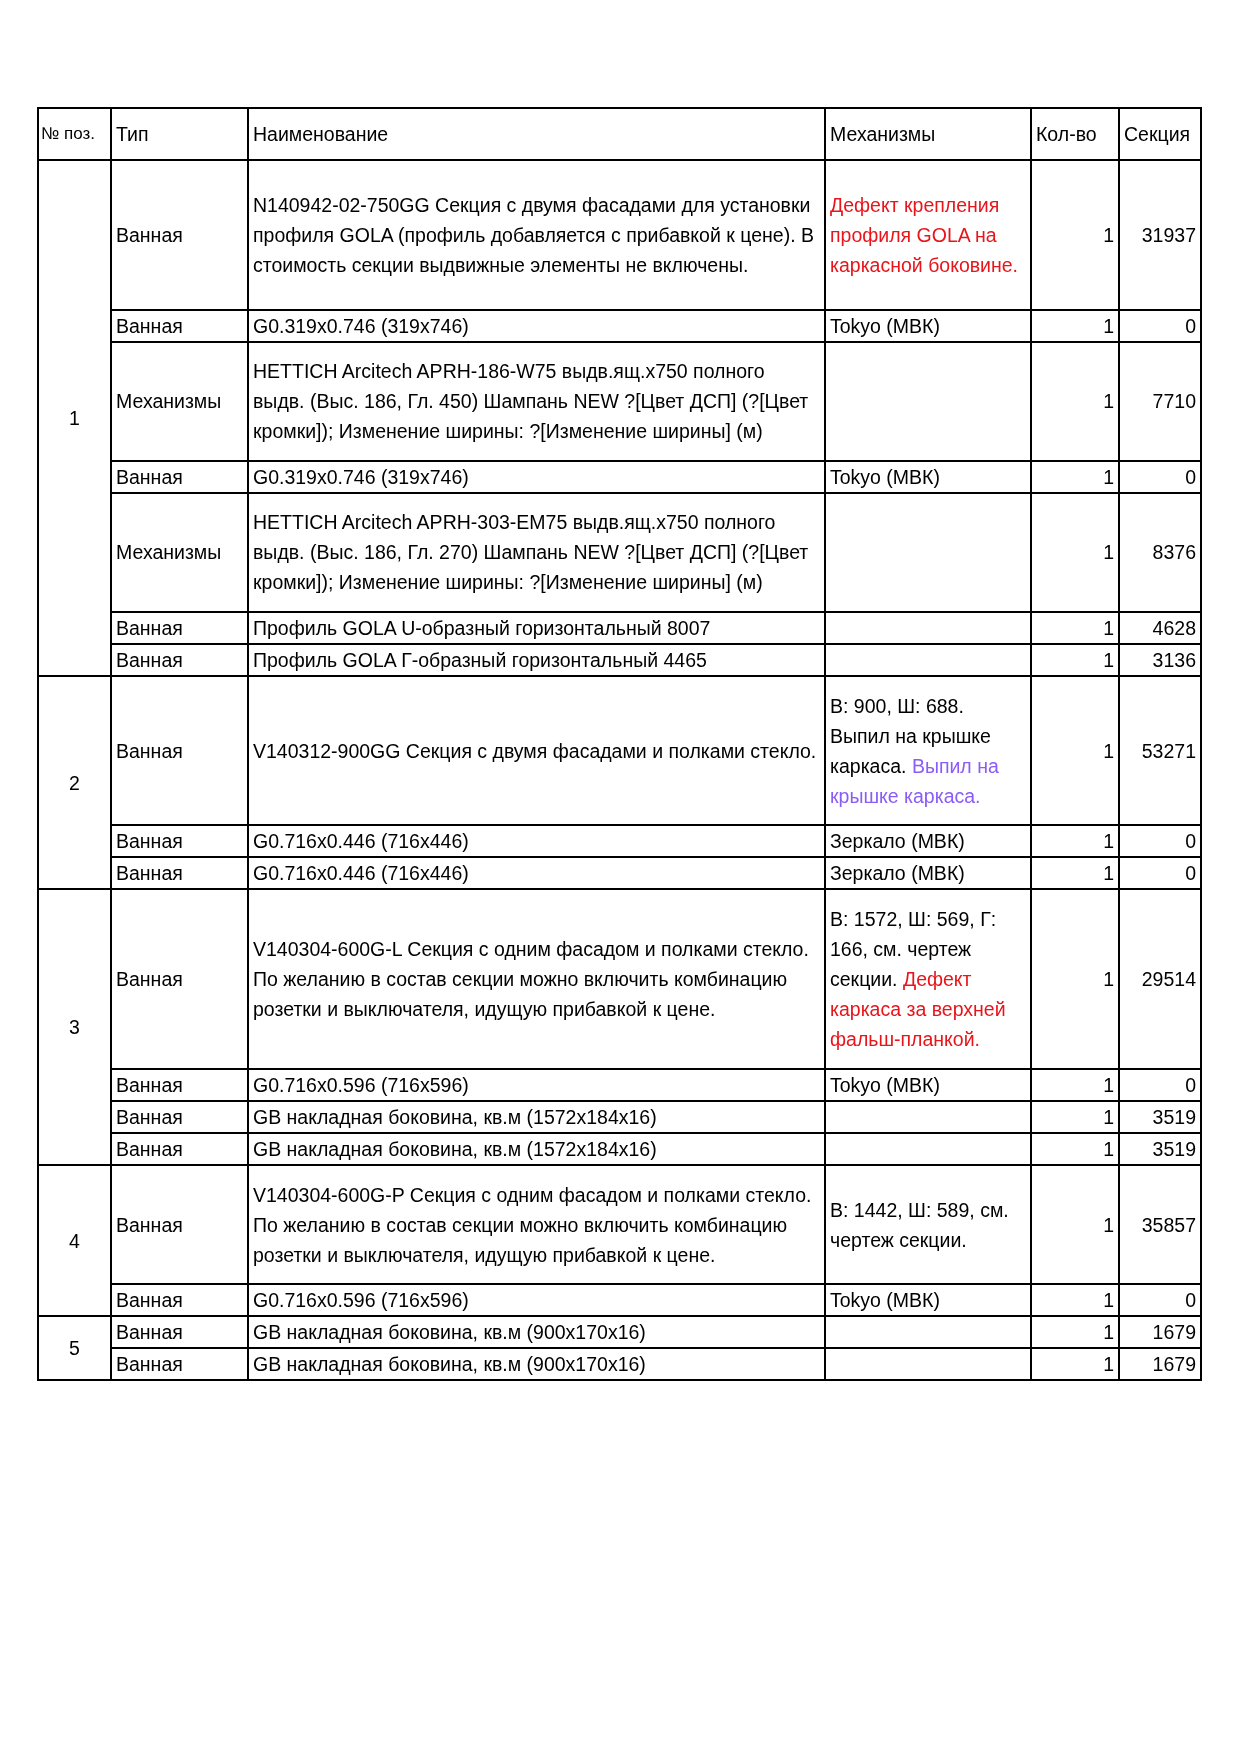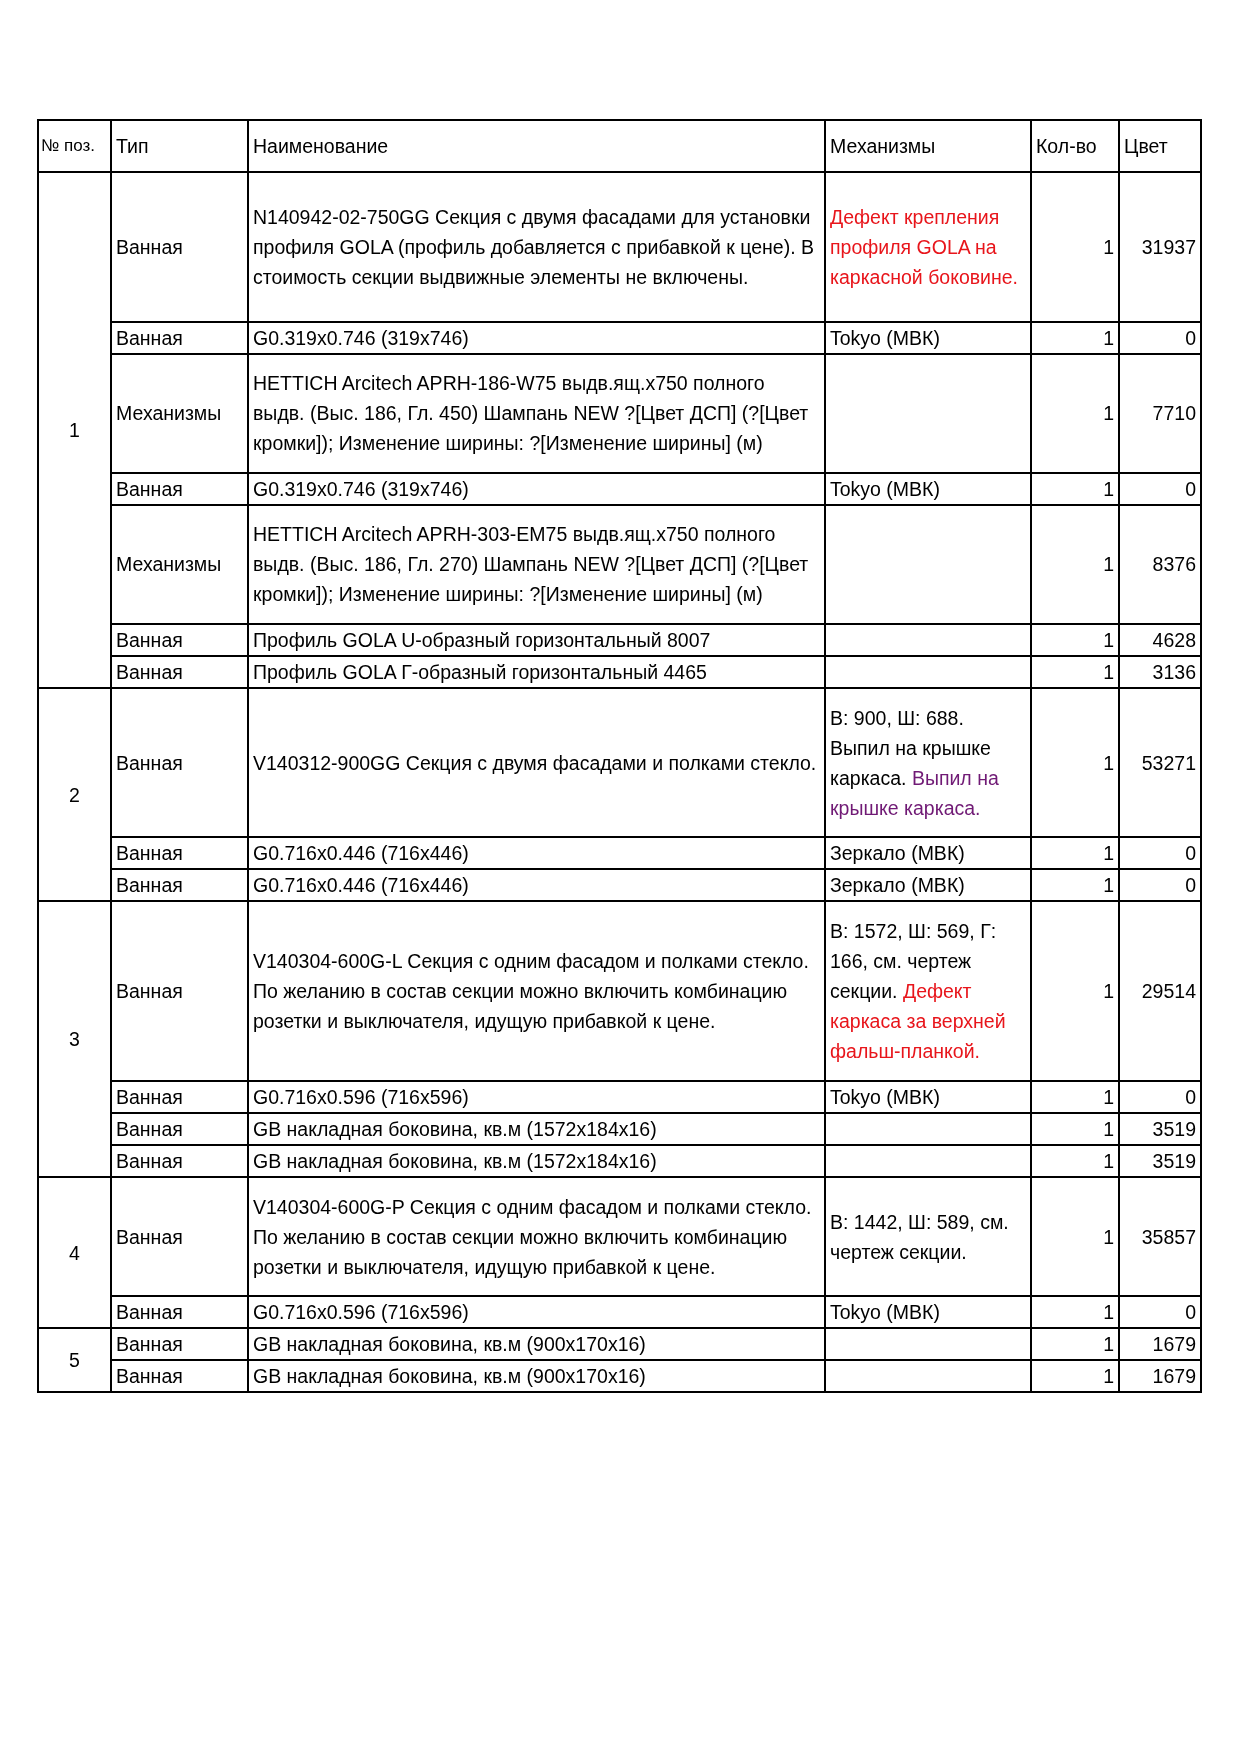--- a/index.html
+++ b/index.html
@@ -1,18 +1,18 @@
 <!DOCTYPE html>
 <html><head>
 <meta charset="utf-8">
 <style>
   html, body { margin:0; padding:0; background:#ffffff; }
   body { width:1241px; height:1755px; position:relative; overflow:hidden;
          font-family:"Liberation Sans", "DejaVu Sans", sans-serif; color:#000; }
-  #spec-table { position:absolute; left:37px; top:119px; border-collapse:collapse;
+  #spec-table { position:absolute; left:37px; top:107px; border-collapse:collapse;
                 table-layout:fixed; width:1163px; font-size:19.5px; }
   #spec-table td, #spec-table th {
     border:2px solid #000; padding:0 4px; vertical-align:middle;
     line-height:30px; font-weight:normal; text-align:left; overflow:hidden;
   }
   #spec-table th { height:50px; }
   #spec-table th.c-pos { font-size:17px; padding:0 2px; }
   td.c-pos { text-align:center !important; }
   td.c-qty, td.c-sum { text-align:right !important; }
   .red { color:#e8151b; }
@@ -29,21 +29,21 @@
       <col style="width:88px">
       <col style="width:82px">
   </colgroup>
   <thead>
     <tr>
       <th class="c-pos">№ поз.</th>
       <th>Тип</th>
       <th>Наименование</th>
       <th>Механизмы</th>
       <th>Кол-во</th>
-      <th>Цвет</th>
+      <th>Секция</th>
     </tr>
   </thead>
   <tbody id="spec-body">
       <tr style="height: 149.5px;">
         <td class="c-pos" rowspan="7">1</td>
         <td class="c-type">Ванная</td>
         <td class="c-name">N140942-02-750GG Секция с двумя фасадами для установки профиля GOLA (профиль добавляется с прибавкой к цене). В стоимость секции выдвижные элементы не включены.</td>
         <td class="c-notes"><span></span><span class="red" style="color: rgb(232, 21, 27);">Дефект крепления профиля GOLA на каркасной боковине.</span></td>
         <td class="c-qty">1</td>
         <td class="c-sum">31937</td>
@@ -87,21 +87,21 @@
         <td class="c-type">Ванная</td>
         <td class="c-name">Профиль GOLA Г-образный горизонтальный 4465</td>
         <td class="c-notes"><span></span><span class="red" style="color: rgb(232, 21, 27);"></span></td>
         <td class="c-qty">1</td>
         <td class="c-sum">3136</td>
       </tr>
       <tr style="height: 149.5px;">
         <td class="c-pos" rowspan="3">2</td>
         <td class="c-type">Ванная</td>
         <td class="c-name">V140312-900GG Секция с двумя фасадами и полками стекло.</td>
-        <td class="c-notes"><span>В: 900, Ш: 688. Выпил на крышке каркаса. </span><span class="red" style="color: #701a75;">Выпил на крышке каркаса.</span></td>
+        <td class="c-notes"><span>В: 900, Ш: 688. Выпил на крышке каркаса. </span><span class="red" style="color: #8b5cf6;">Выпил на крышке каркаса.</span></td>
         <td class="c-qty">1</td>
         <td class="c-sum">53271</td>
       </tr>
       <tr style="height: 28.3px;">
         <td class="c-type">Ванная</td>
         <td class="c-name">G0.716x0.446 (716x446)</td>
         <td class="c-notes"><span>Зеркало (МВК)</span><span class="red" style="color: rgb(232, 21, 27);"></span></td>
         <td class="c-qty">1</td>
         <td class="c-sum">0</td>
       </tr>

